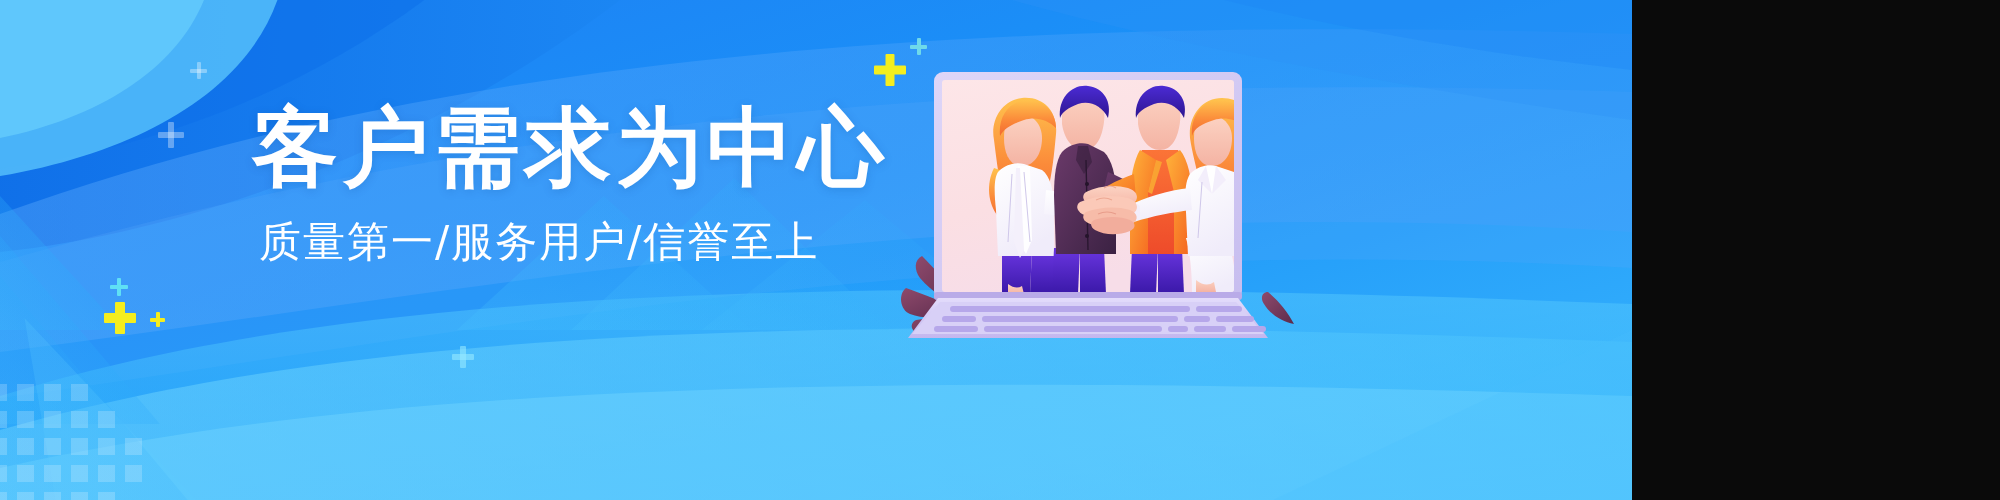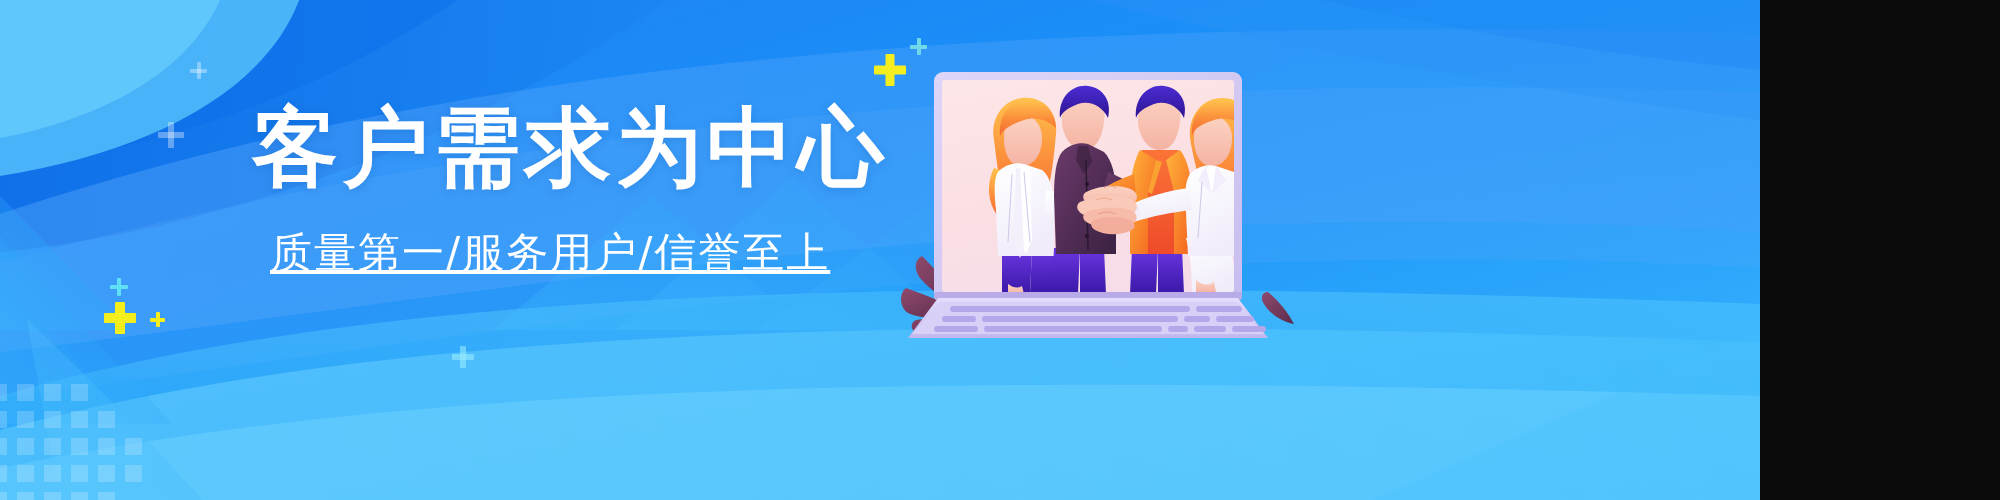--- a/index.html
+++ b/index.html
@@ -2,21 +2,21 @@
 <html><head>
 <meta charset="utf-8">
 <style>
   html, body {
     margin: 0;
     padding: 0;
     background: #0a0a0a;
   }
   #banner {
     position: relative;
-    width: 1760px;
+    width: 1632px;
     height: 500px;
     overflow: hidden;
     font-family: "Liberation Sans", "DejaVu Sans", sans-serif;
     background: linear-gradient(115deg, #1f7ff5 0%, #2b8cf7 22%, #1a93f8 48%, #1fa0fb 70%, #39b4fd 100%);
   }
 
   .wave-svg { position: absolute; inset: 0; width: 100%; height: 100%; }
 
   
   .dot-grid { position: absolute; pointer-events: none; }
@@ -49,30 +49,29 @@
     font-size: 86px;
     line-height: 1.02;
     font-weight: 700;
     color: #ffffff;
     letter-spacing: 5px;
     white-space: nowrap;
     text-shadow: 0 2px 10px rgba(8, 60, 140, 0.18);
     font-family: "DejaVu Sans", "Liberation Sans", sans-serif;
   }
   .subline {
-    margin: 18px;
+    margin: 7px;
     padding-top: 20px;
     font-size: 42px;
     line-height: 1.1;
     font-weight: 400;
     color: #ffffff;
     letter-spacing: 2px;
     white-space: nowrap;
     font-family: "DejaVu Sans", "Liberation Sans", sans-serif;
-    text-decoration: underline;
   }
 
   
   .laptop-wrap {
     position: absolute;
     left: 890px;
     top: 42px;
     width: 430px;
     height: 300px;
     z-index: 15;

